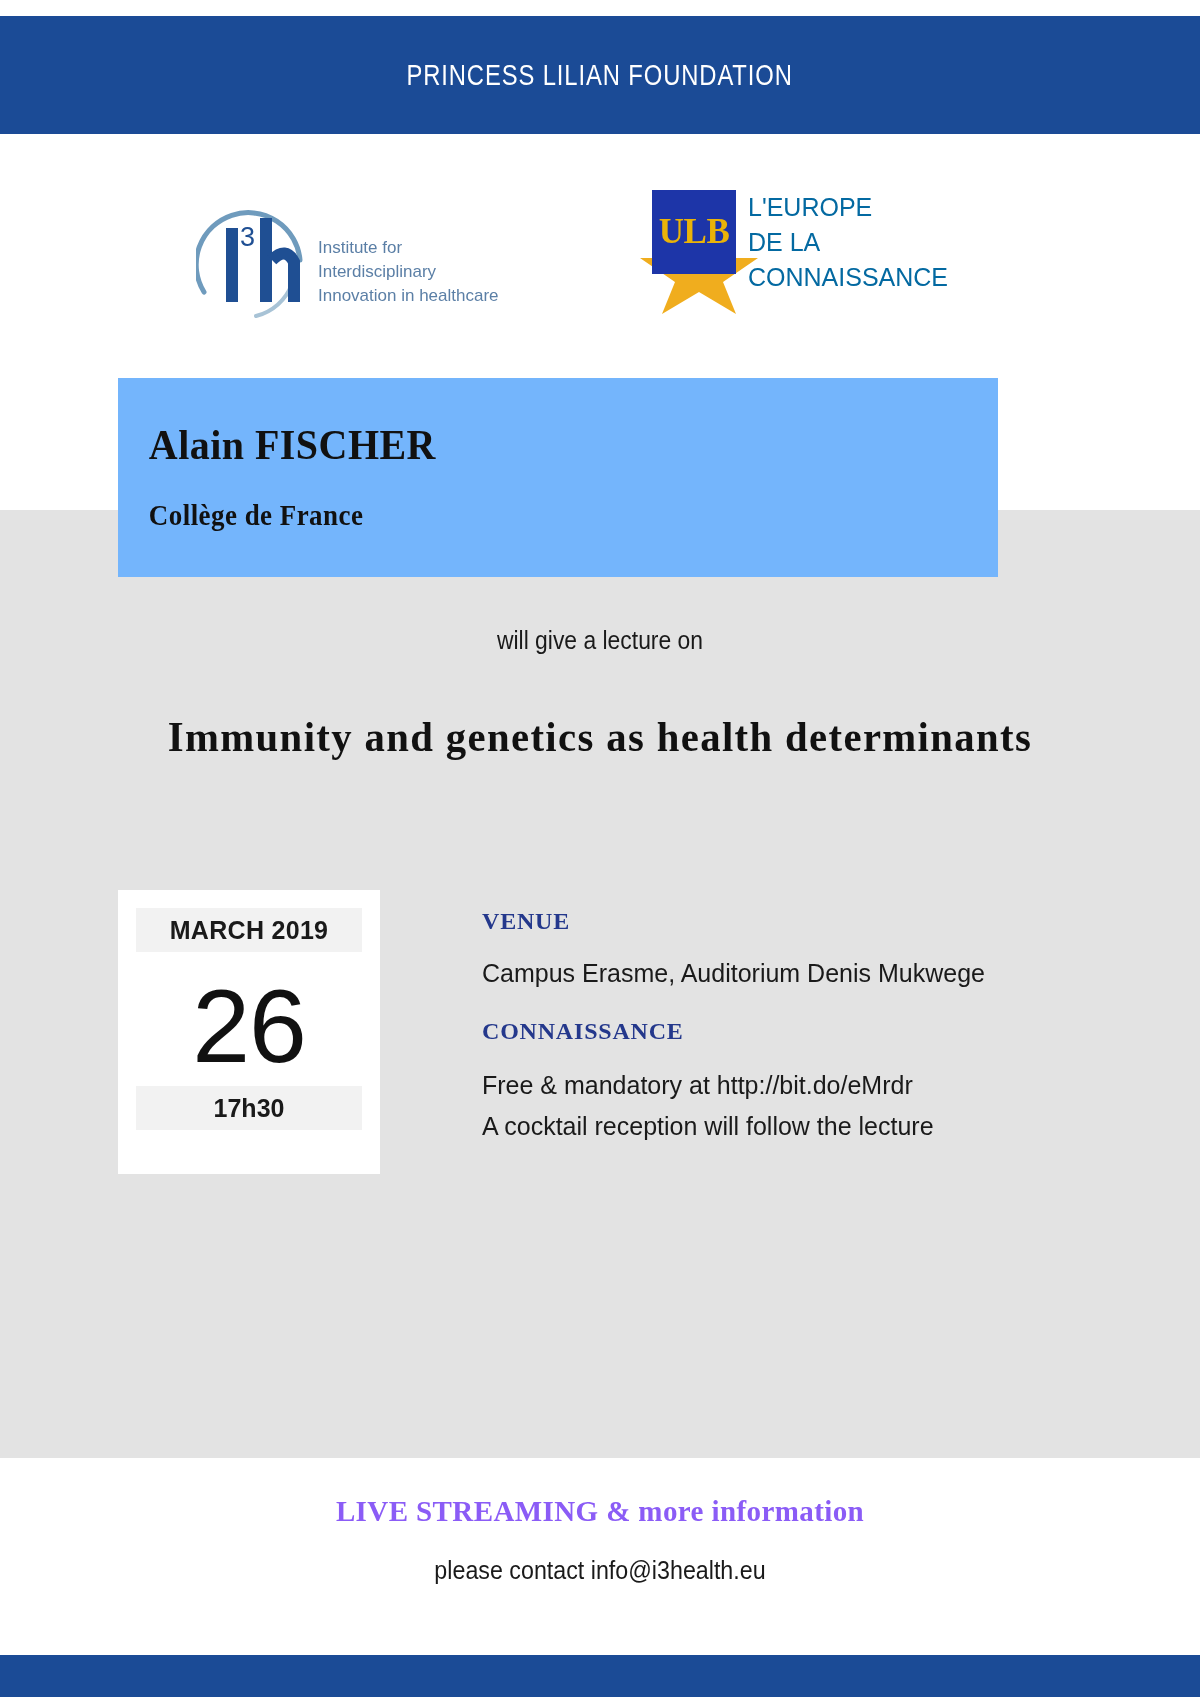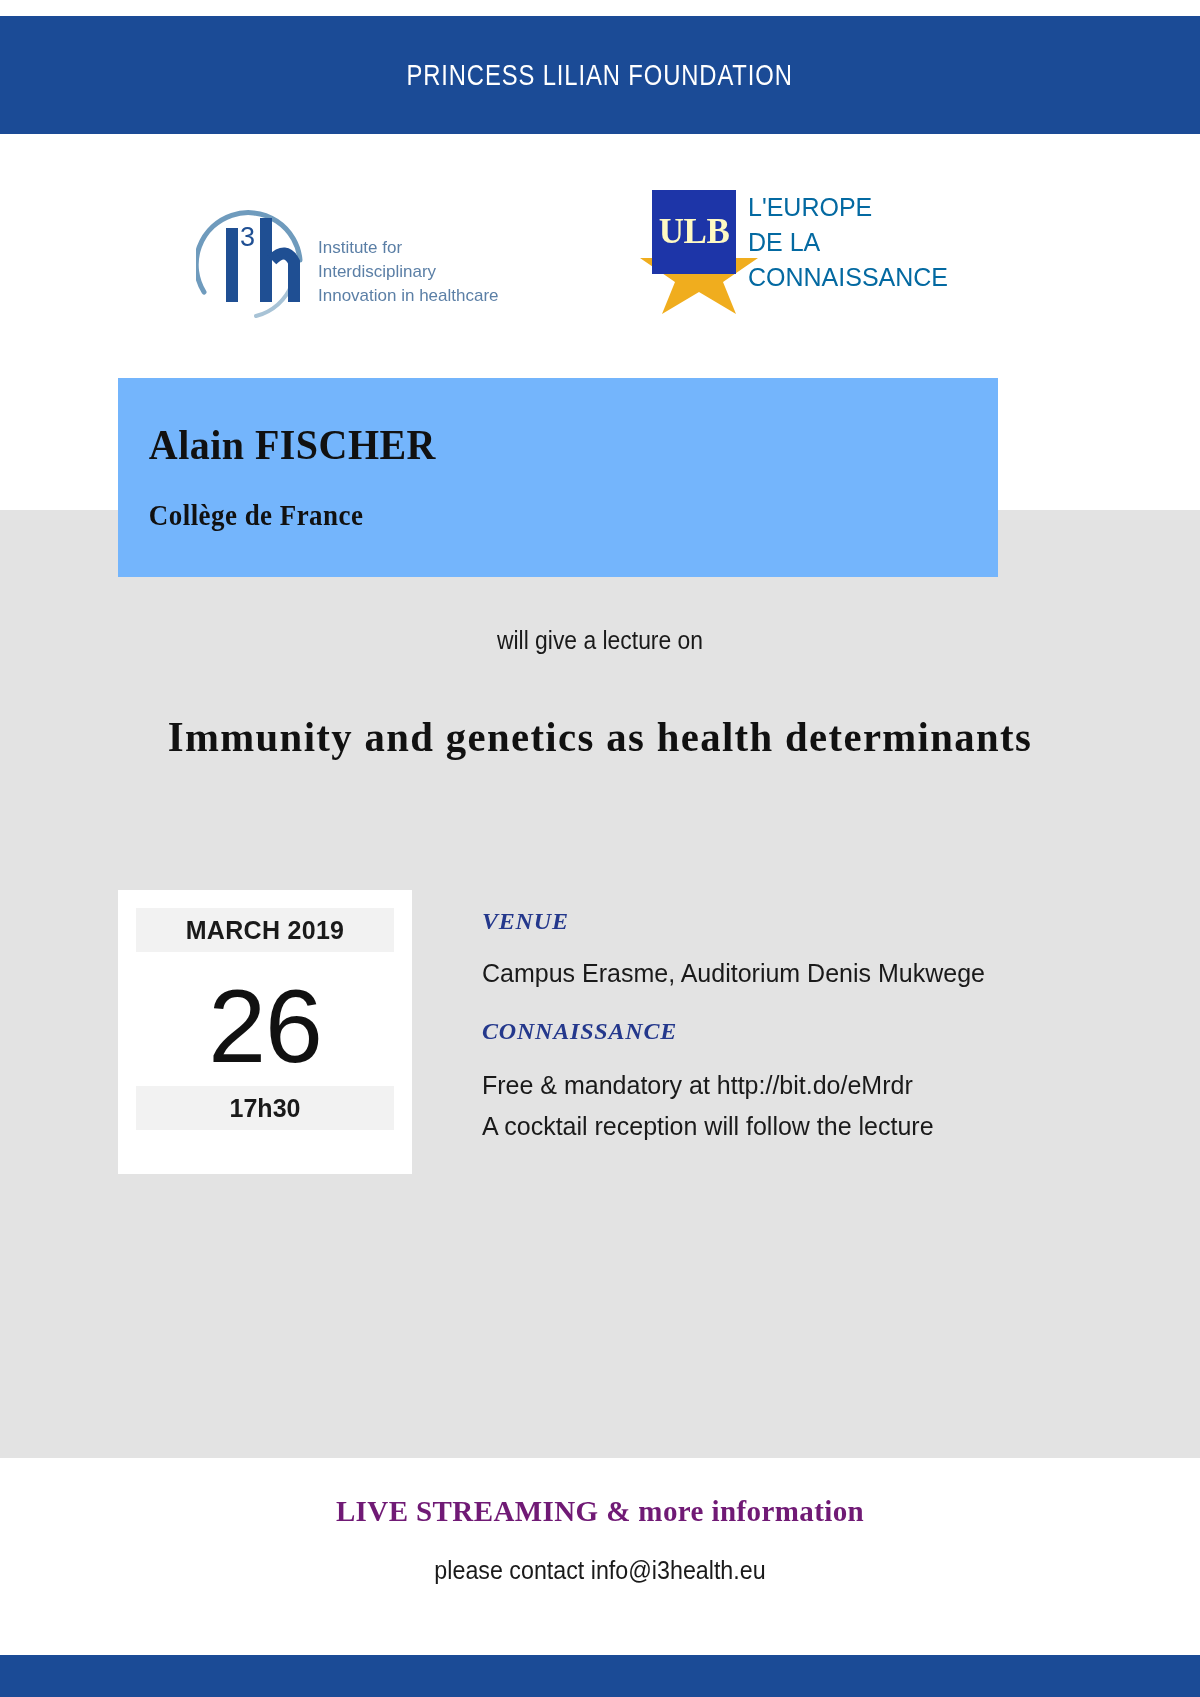--- a/index.html
+++ b/index.html
@@ -99,21 +99,21 @@
     position: absolute;
     left: 12px; top: 10px;
     width: 84px; height: 84px;
     background: #1d35a8;
     z-index: 2;
     display: flex;
     align-items: center;
     justify-content: center;
   }
   .logo-ulb .sq span {
-    color: #fef9c3;
+    color: #eab308;
     font-family: "Liberation Serif", serif;
     font-weight: bold;
     font-size: 35px;
     letter-spacing: -0.5px;
   }
   .logo-ulb .star { position: absolute; left: -2px; top: 34px; z-index: 1; }
   .logo-ulb .wordmark {
     position: absolute;
     left: 108px; top: 10px;
     line-height: 1.40;
@@ -171,21 +171,21 @@
     font-size: 42px;
     letter-spacing: 1.4px;
     color: #111111;
     transform: scaleX(0.97);
   }
 
   
   .date-card {
     position: absolute;
     left: 118px; top: 890px;
-    width: 294px; height: 284px;
+    width: 262px; height: 284px;
     background: #ffffff;
     text-align: center;
   }
   .date-month {
     background: #f2f2f2;
     height: 44px;
     margin: 18px 18px 0 18px;
     display: flex;
     align-items: center;
     justify-content: center;
@@ -222,21 +222,20 @@
     position: absolute;
     left: 482px; top: 908px;
     width: 640px;
   }
   .detail-heading {
     font-family: "Liberation Serif", serif;
     font-weight: bold;
     font-size: 24px;
     color: #24388c;
     letter-spacing: 0.8px;
-    font-style: italic;
   }
   .detail-line {
     font-family: "Liberation Sans", sans-serif;
     font-size: 25px;
     color: #1a1a1a;
     white-space: nowrap;
   }
   .gap-a { height: 24px; }
   .gap-b { height: 30px; }
   .gap-c { height: 26px; }
@@ -246,21 +245,21 @@
   .footer {
     position: absolute;
     left: 0; top: 1495px;
     width: 1200px;
     text-align: center;
   }
   .footer-title {
     font-family: "Liberation Serif", serif;
     font-weight: bold;
     font-size: 29px;
-    color: #701a75;
+    color: #8b5cf6;
     letter-spacing: 0.4px;
   }
   .footer-contact {
     margin-top: 28px;
     font-family: "Liberation Sans", sans-serif;
     font-size: 25px;
     color: #1a1a1a;
     transform: scaleX(0.93);
   }
 </style>

